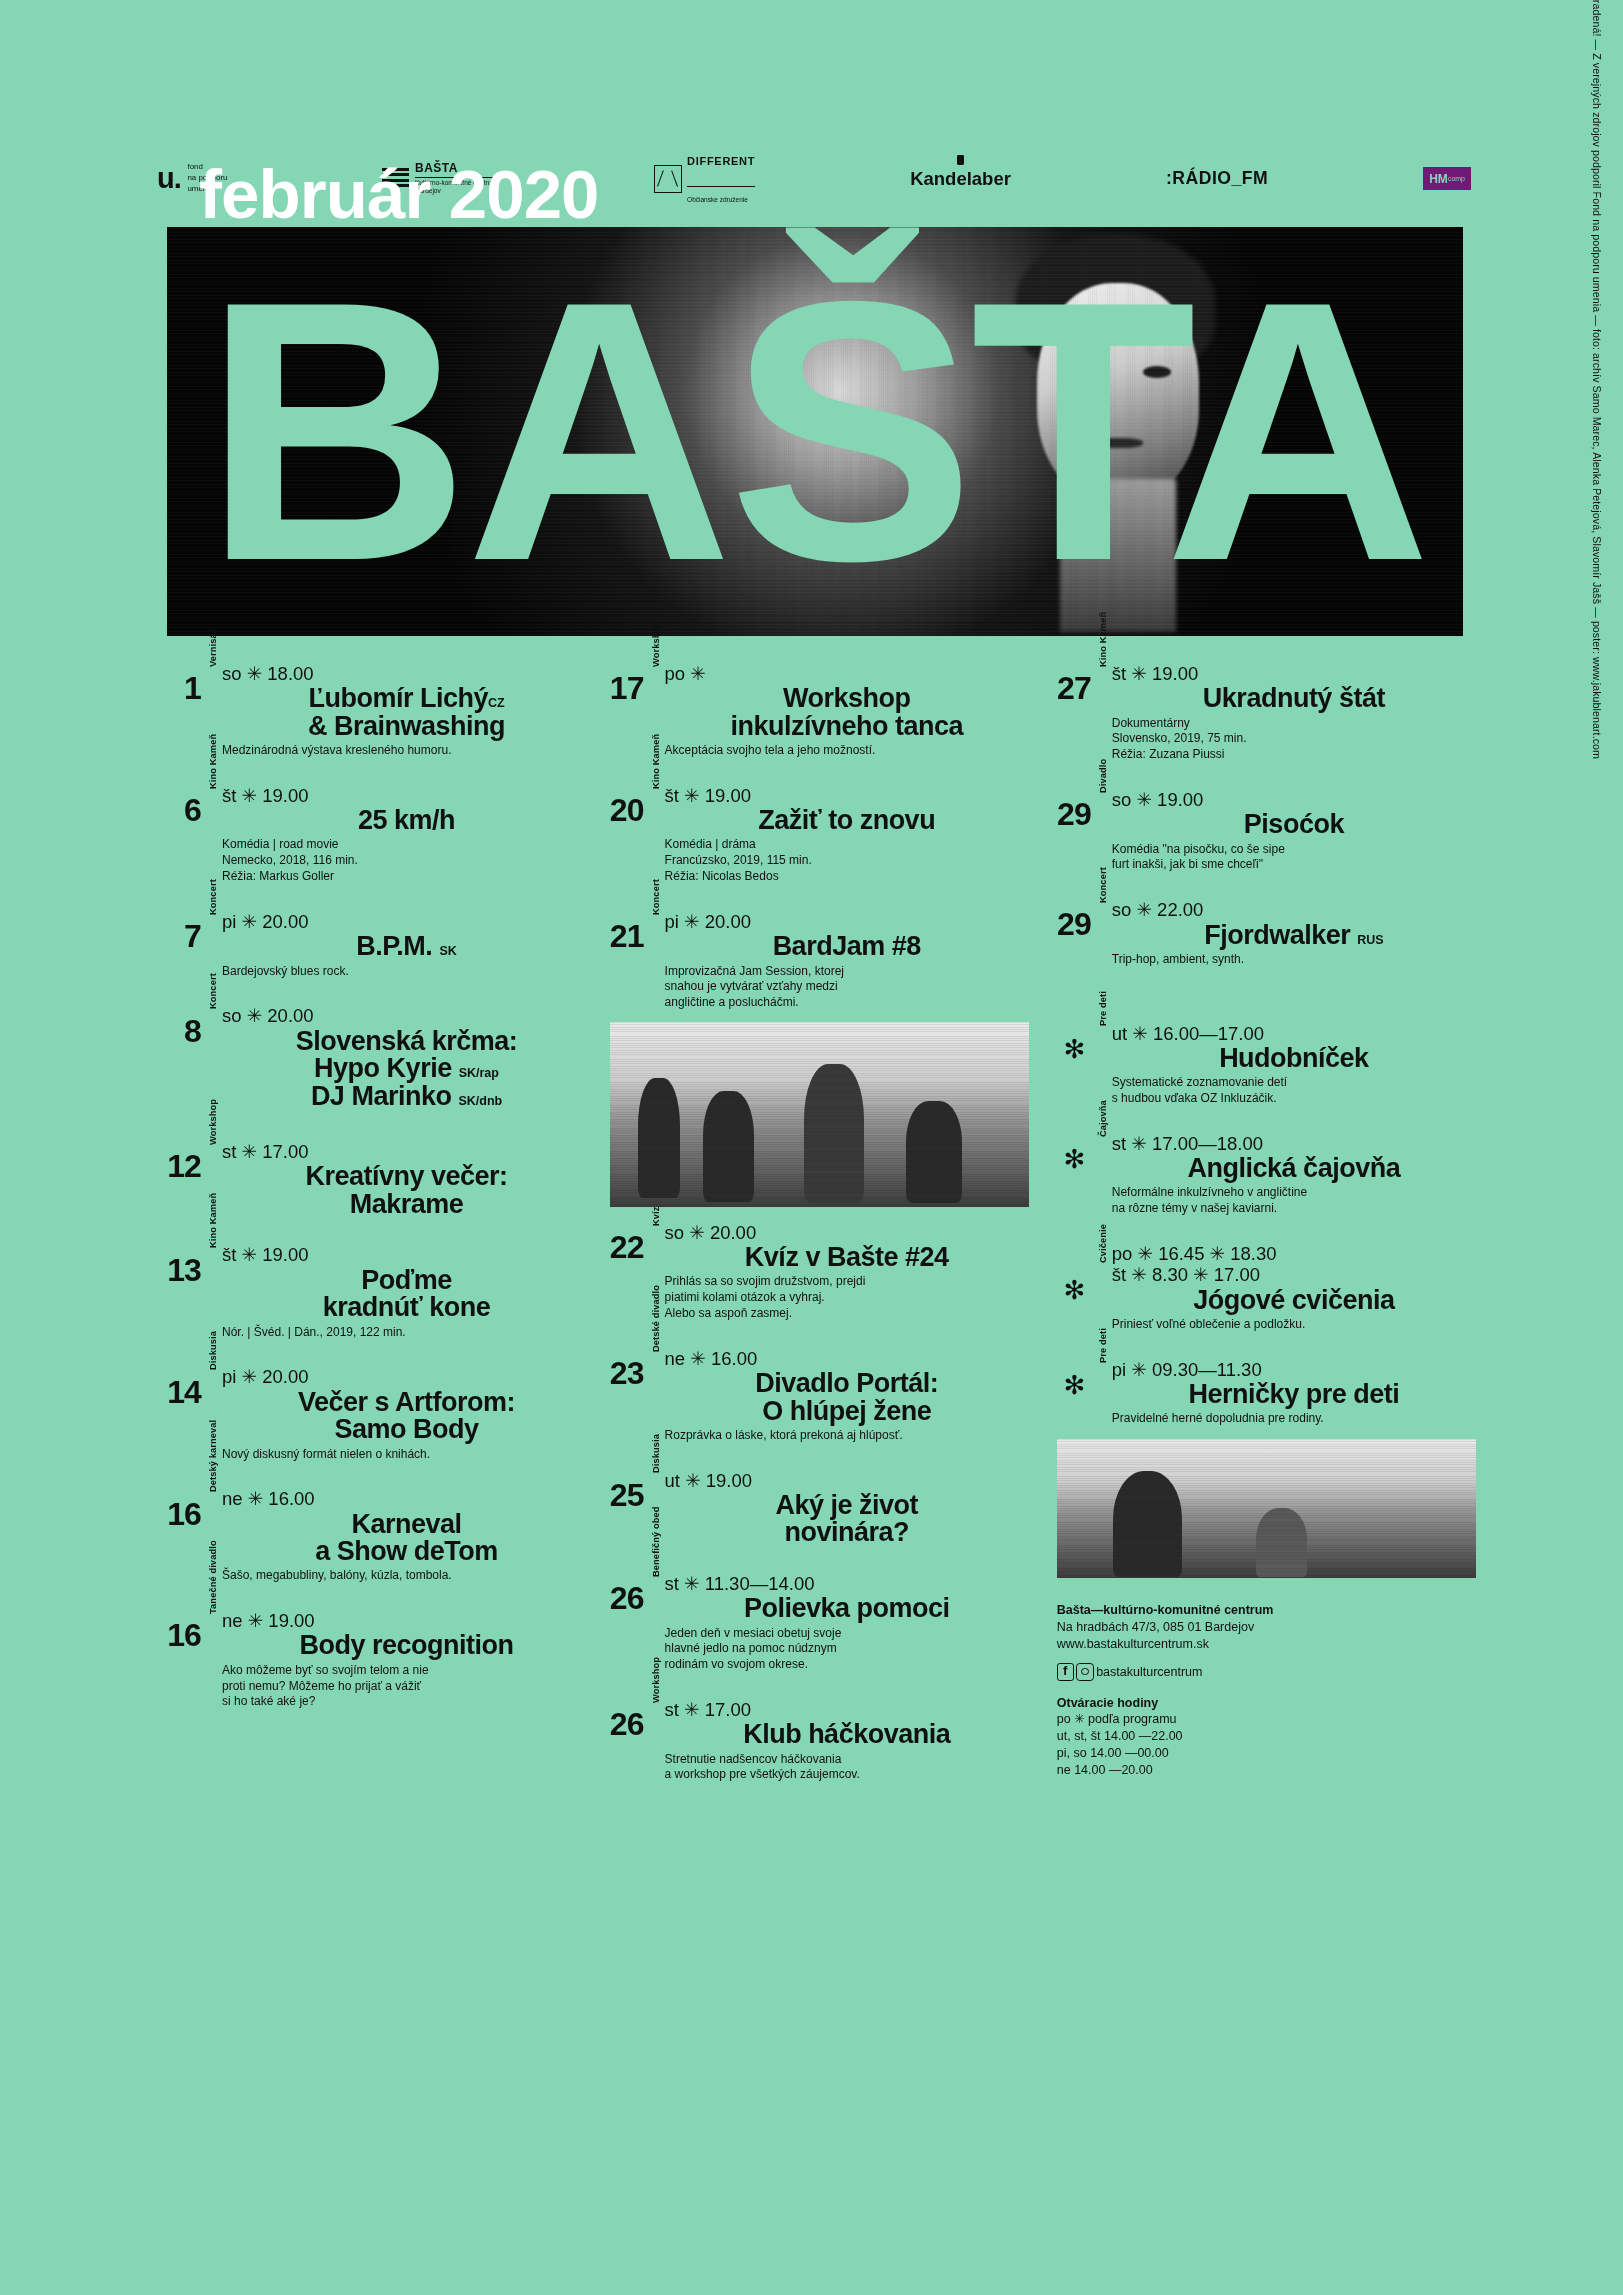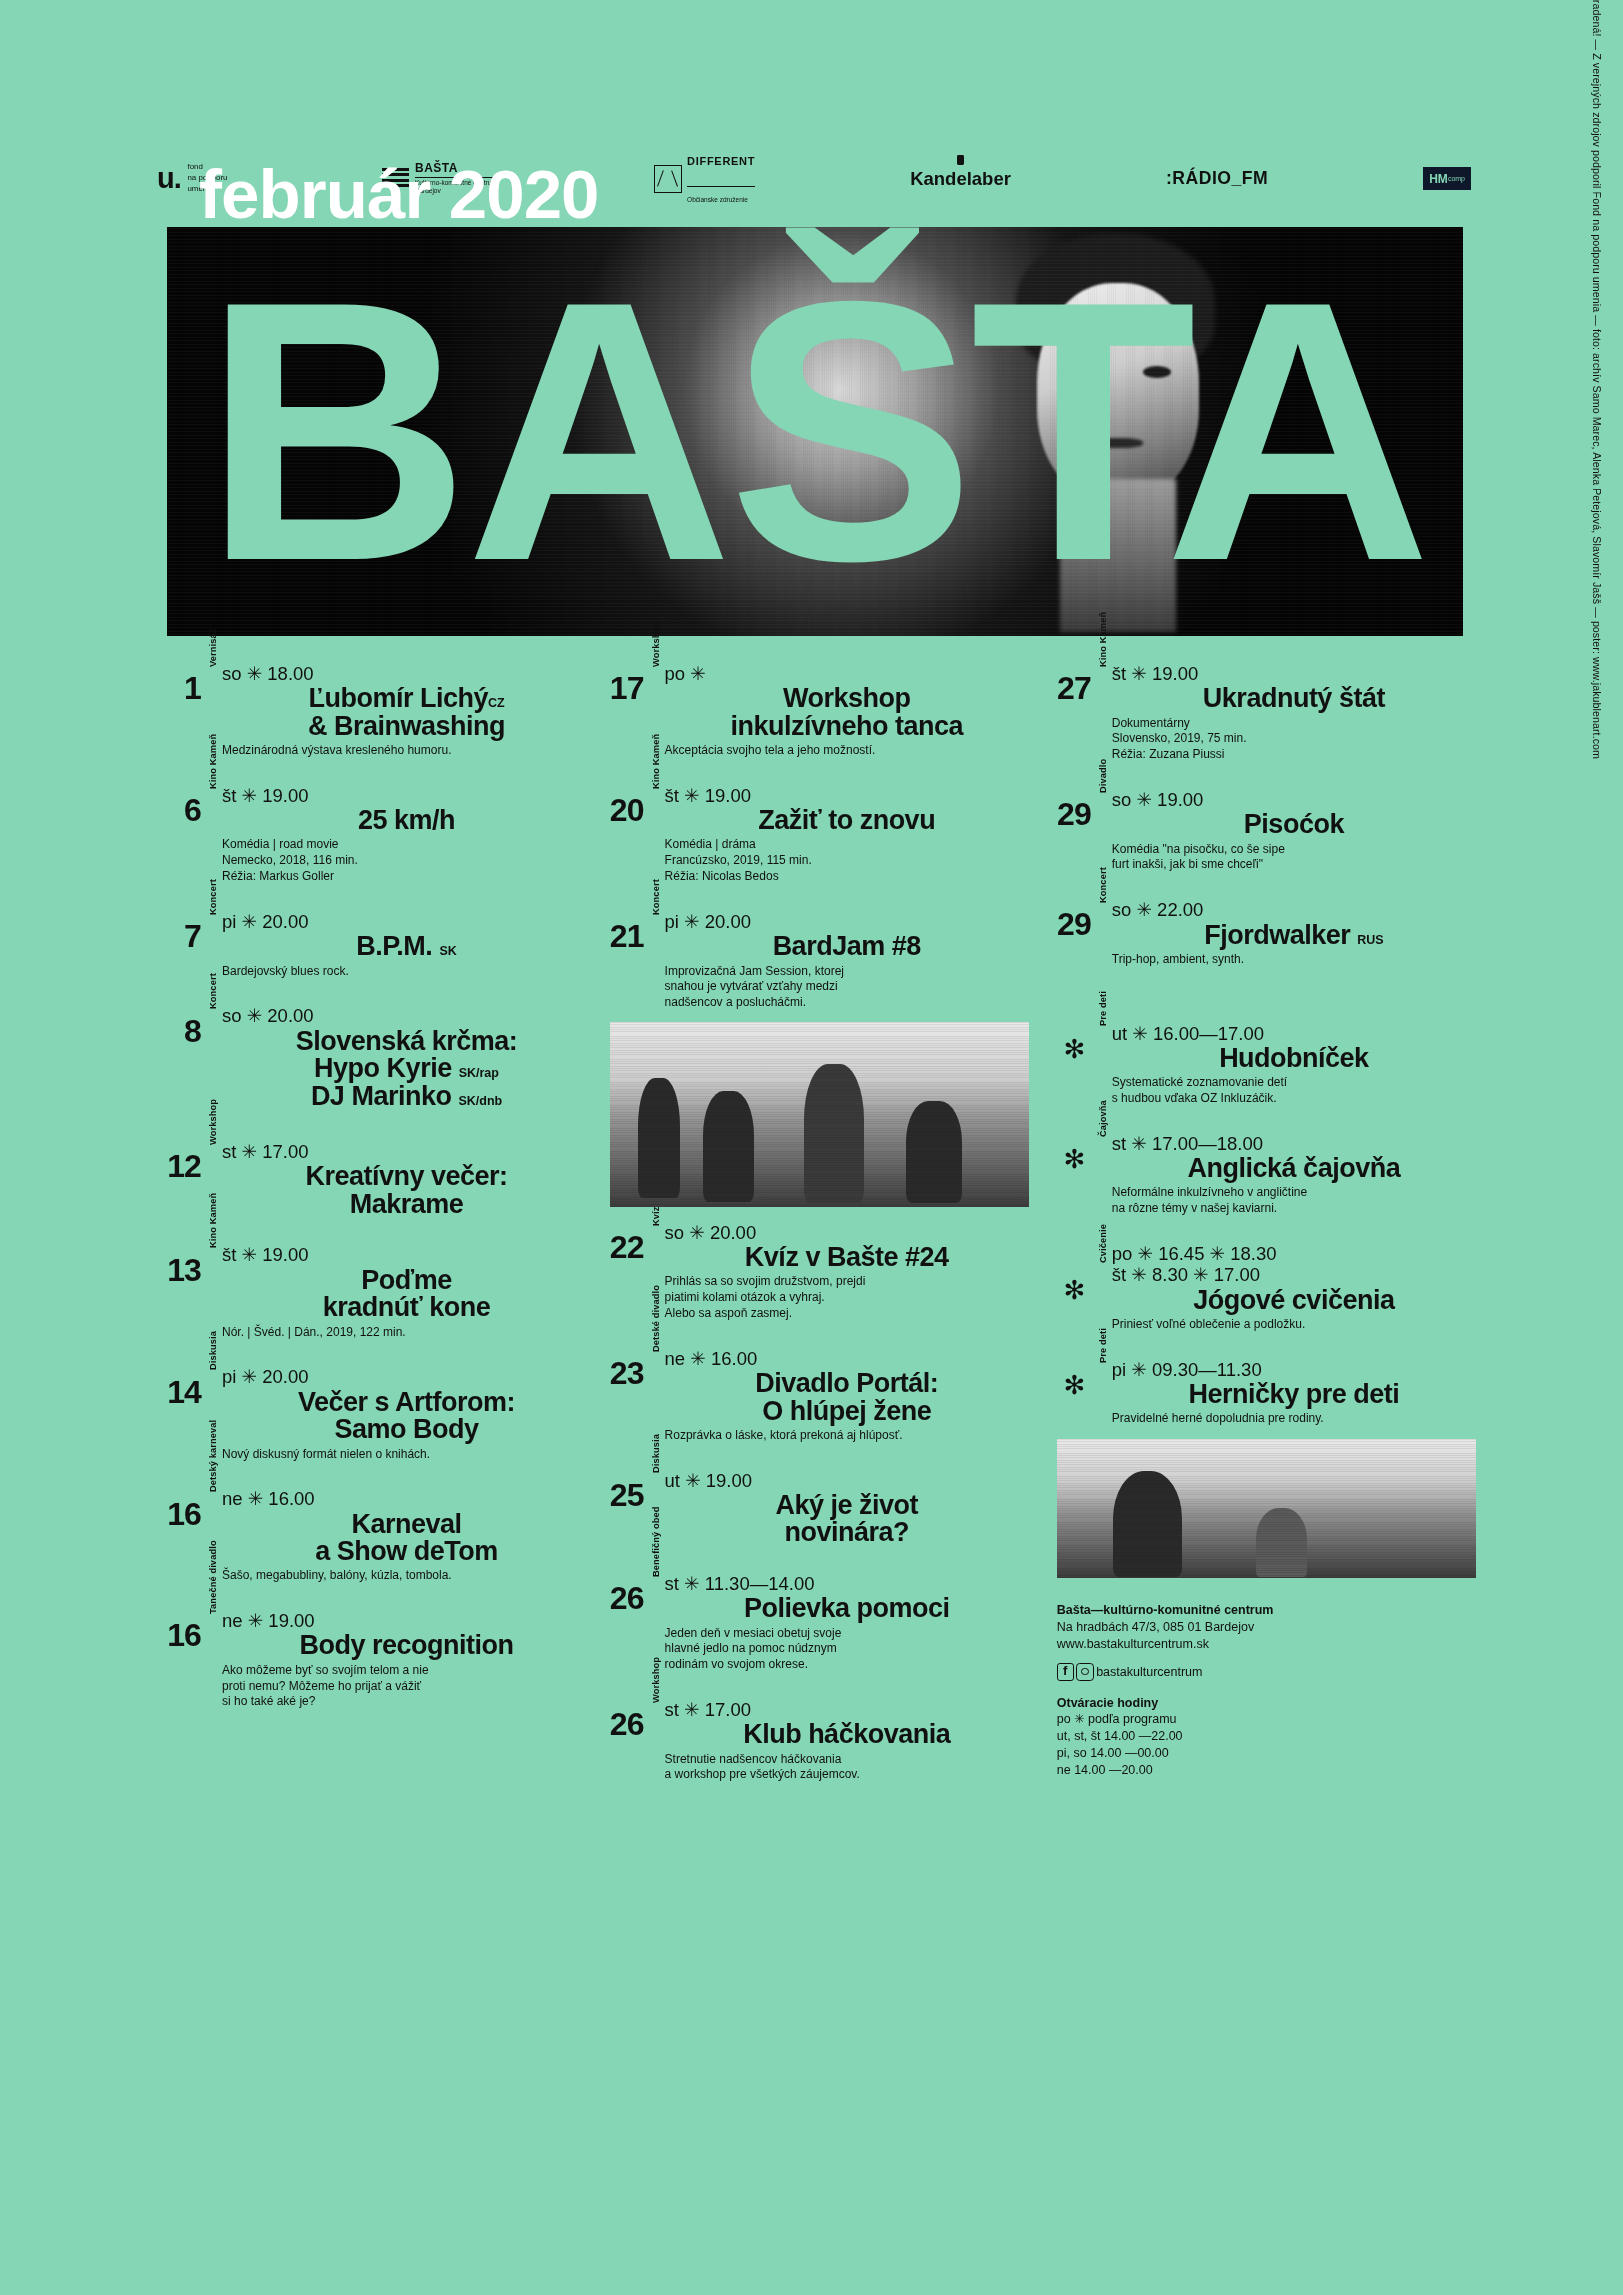--- a/index.html
+++ b/index.html
@@ -86,21 +86,21 @@
   .logo-kandelaber {
     font-size: 18.5px; font-weight: bold; letter-spacing: 0px;
     position: relative;
   }
   .kandel-dot {
     position: absolute; left: 50%; top: -13px; margin-left: -3.2px;
     width: 6.5px; height: 10.2px; background: #111; border-radius: 1.4px;
   }
   .logo-radio { font-size: 17.6px; font-weight: bold; letter-spacing: 0.5px; }
   .logo-hm {
-    background: #0f172a; color: #84d6b4; font-size: 12px; font-weight: bold;
+    background: #701a75; color: #84d6b4; font-size: 12px; font-weight: bold;
     padding: 4.2px 6px 4.2px 6px; letter-spacing: 0px;
   }
   .logo-hm .sub { font-size: 7px; font-weight: normal; }
 
   
   .hero {
     position: absolute;
     left: 167px;
     top: 227px;
     width: 1296px;
@@ -495,21 +495,21 @@
     </div>
 
     <div class="event" style="margin-bottom:11px;">
       <div class="ev-day">21</div>
       <div class="ev-cat">Koncert</div>
       <div class="ev-time">pi ✳ 20.00</div>
       <div class="ev-title">BardJam #8</div>
       <div class="ev-desc">
         <div>Improvizačná Jam Session, ktorej</div>
         <div>snahou je vytvárať vzťahy medzi</div>
-        <div>nadšencov a poslucháčmi.</div>
+        <div>angličtine a poslucháčmi.</div>
       </div>
     </div>
 
     <div class="ev-photo photo-band">
       <span class="band-fig" style="left:28px; top:56px; width:42px; height:120px;"></span>
       <span class="band-fig" style="left:93px; top:69px; width:51px; height:111px;"></span>
       <span class="band-fig" style="left:194px; top:42px; width:60px; height:139px; background:#3a3a3a;"></span>
       <span class="band-fig" style="left:296px; top:79px; width:56px; height:102px;"></span>
     </div>
 

